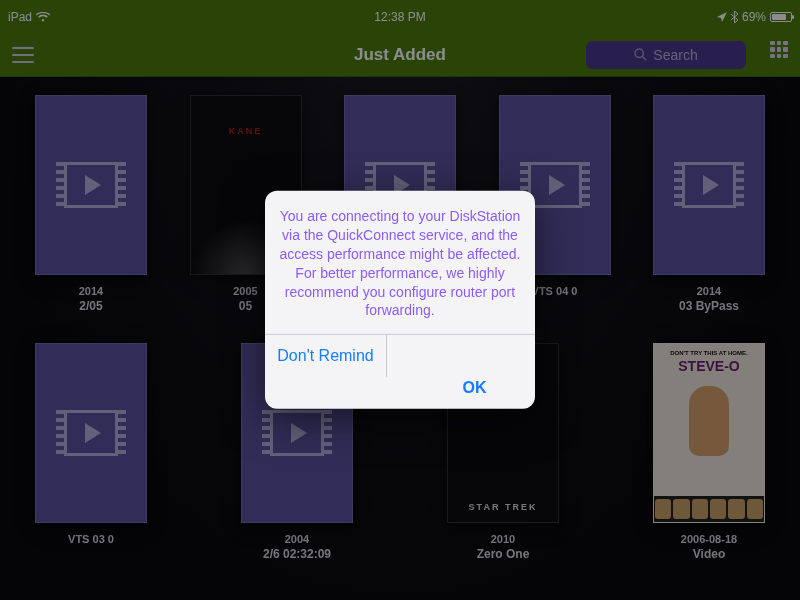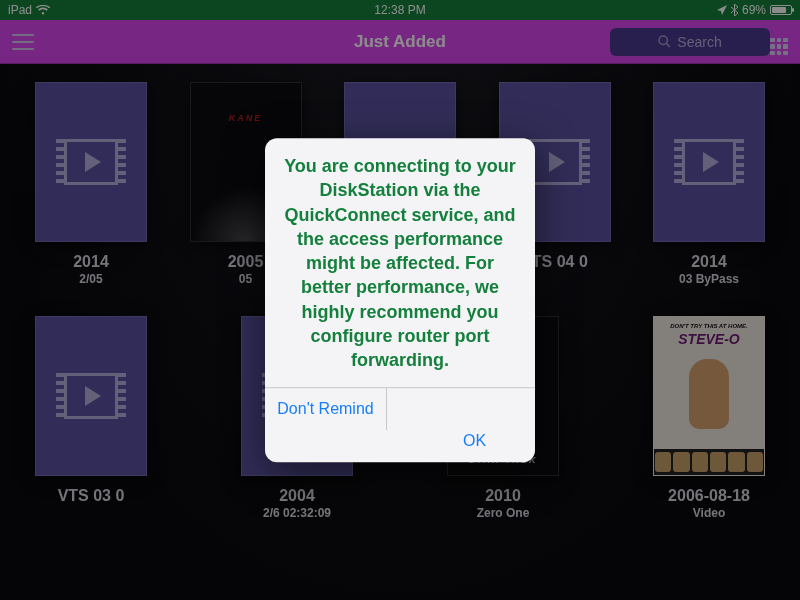--- a/index.html
+++ b/index.html
@@ -1,73 +1,73 @@
 <!DOCTYPE html>
 <html><head>
 <meta charset="utf-8">
 <style>
   * { margin:0; padding:0; box-sizing:border-box; font-family:-apple-system,Helvetica Neue,Arial,sans-serif; }
   body { width:800px; height:600px; overflow:hidden; background:#0e0e12; position:relative; }
 
   
-  .status { height:20px; width:100%; background:#15803d; color:#fff; font-size:12px;
+  .status { height:33px; width:100%; background:#4d7c0f; color:#fff; font-size:12px;
             display:flex; align-items:center; padding:0 8px; position:relative; }
   .status .left { position:absolute; left:8px; display:flex; align-items:center; gap:4px;}
   .status .center { position:absolute; left:50%; transform:translateX(-50%);}
   .status .right  { position:absolute; right:8px; display:flex; align-items:center; gap:4px;text-align:center;}
   .batt { display:inline-block; width:22px; height:10px; border:1px solid #fff; border-radius:2px; position:relative;}
   .batt::after{content:"";position:absolute;right:-3px;top:2px;width:2px;height:4px;background:#fff;border-radius:1px;}
   .batt .fill{position:absolute;left:1px;top:1px;bottom:1px;width:69%;background:#fff;border-radius:1px;}
 
   
-  .nav { height:44px; width:100%; background:#d946ef; display:flex; align-items:center;
+  .nav { height:44px; width:100%; background:#4d7c0f; display:flex; align-items:center;
          justify-content:space-between; padding:0 12px; border-bottom:1px solid rgba(0,0,0,.25);}
   .nav .title { position:absolute; left:50%; transform:translateX(-50%); color:#fff;
                 font-size:17px; font-weight:600; }
   .ham { width:22px; height:16px; display:flex; flex-direction:column; justify-content:space-between;}
   .ham span{height:2px;background:#cfc7ee;border-radius:1px;}
-  .rightControls{display:flex;align-items:flex-end;gap:0;}
+  .rightControls{display:flex;align-items:flex-start;gap:24px;}
   .search { width:160px; height:28px; background:#4a3a8f; border-radius:6px; display:flex;
             align-items:center; justify-content:center; gap:6px; color:#b9b0dd; font-size:14px; }
   .search svg{opacity:.8}
   .grid-icon{width:18px;height:18px;display:grid;grid-template-columns:repeat(3,1fr);
              grid-template-rows:repeat(3,1fr);gap:2px;}
   .grid-icon span{background:#d6cff3;border-radius:1px;}
 
   
   .content { padding:18px 28px; height:calc(600px - 64px); overflow:hidden;
              background:radial-gradient(ellipse at top,#1a1a22 0%,#0a0a0e 70%); }
   .row { display:flex; justify-content:space-between; margin-bottom:30px;}
   .card { width:126px; display:flex; flex-direction:column; align-items:center; }
-  .poster { width:112px; height:160px; background:#5a52a0; border:1px solid rgba(255,255,255,.15);
+  .poster { width:112px; height:180px; background:#5a52a0; border:1px solid rgba(255,255,255,.15);
             display:flex; align-items:center; justify-content:center; position:relative;
-            box-shadow:0 4px 14px rgba(0,0,0,.5);font-style:italic;}
+            box-shadow:0 4px 14px rgba(0,0,0,.5);}
   .poster.dark{background:#0c0c10;}
   .poster.white{background:#efe9e2;}
   .filmstrip{width:54px;height:46px;border:3px solid #b7b0de;display:flex;align-items:center;justify-content:center;position:relative;}
   .filmstrip::before,.filmstrip::after{content:"";position:absolute;top:-3px;bottom:-3px;width:8px;
      background:repeating-linear-gradient(#b7b0de 0 4px,transparent 4px 8px);}
   .filmstrip::before{left:-11px;} .filmstrip::after{right:-11px;}
   .play{width:0;height:0;border-left:16px solid #b7b0de;border-top:10px solid transparent;border-bottom:10px solid transparent;margin-left:4px;}
-  .cardTitle{color:#d6d6e0;font-size:16px;text-align:right;margin-top:10px;line-height:1.25;font-weight:600;}
+  .cardTitle{color:#d6d6e0;font-size:11px;text-align:right;margin-top:10px;line-height:1.25;font-weight:600;}
   .cardSub{color:#d6d6e0;font-size:12px;text-align:center;font-weight:600;}
 
   
   .scrim{position:absolute;inset:0;background:rgba(0,0,0,.45);}
 
   
   .alert{position:absolute;left:50%;top:50%;transform:translate(-50%,-50%);width:270px;background:#f4f4f6;
          border-radius:12px;overflow:hidden;box-shadow:0 10px 40px rgba(0,0,0,.55);}
   .alertBody{padding:16px 14px 14px;text-align:center;}
   .alertTitle{font-size:17px;font-weight:600;color:#000;margin-bottom:4px;}
-  .alertMsg{font-size:18px;color:#15803d;line-height:1.35;font-weight:bold;}
+  .alertMsg{font-size:14px;color:#8b5cf6;line-height:1.35;}
   .alertBtns{display:flex;border-top:1px solid #c9c9cd;gap:27px;}
   .alertBtns button{flex:1;height:42px;background:none;border:none;font-size:16px;color:#157efb;cursor:pointer;}
   .alertBtns button:first-child{border-right:1px solid #c9c9cd;}
-  .alertBtns button:last-child{font-weight:400;margin-top:32px;}
+  .alertBtns button:last-child{font-weight:700;margin-top:32px;}
 
   
   .kane{position:absolute;top:30px;color:#b02020;font-size:9px;letter-spacing:2px;font-weight:700;}
   .dust{position:absolute;bottom:0;left:0;right:0;height:70px;
         background:radial-gradient(circle at 50% 100%,rgba(255,255,255,.25),transparent 60%);}
   .trek{position:absolute;bottom:10px;left:0;right:0;text-align:center;color:#d9d9d9;font-size:9px;letter-spacing:2px;font-weight:700;}
   .steveo-top{position:absolute;top:6px;left:0;right:0;text-align:center;font-size:6px;font-weight:700;color:#111;}
   .steveo{position:absolute;top:14px;left:0;right:0;text-align:center;font-size:14px;font-weight:900;color:#701a75;}
   .steveo-fig{position:absolute;top:42px;left:50%;transform:translateX(-50%);width:40px;height:70px;background:#d7a06f;border-radius:18px 18px 10px 10px;}
   .steveo-strip{position:absolute;bottom:0;left:0;right:0;height:26px;background:#222;display:flex;}

